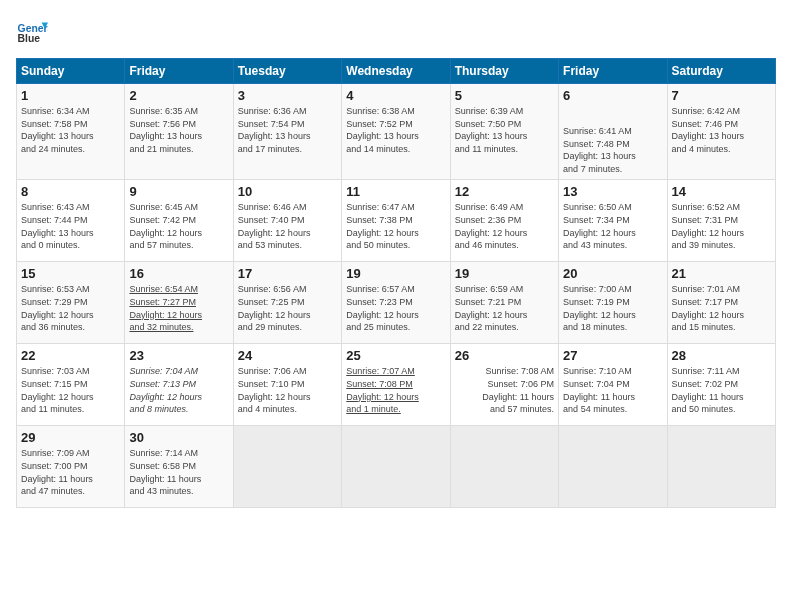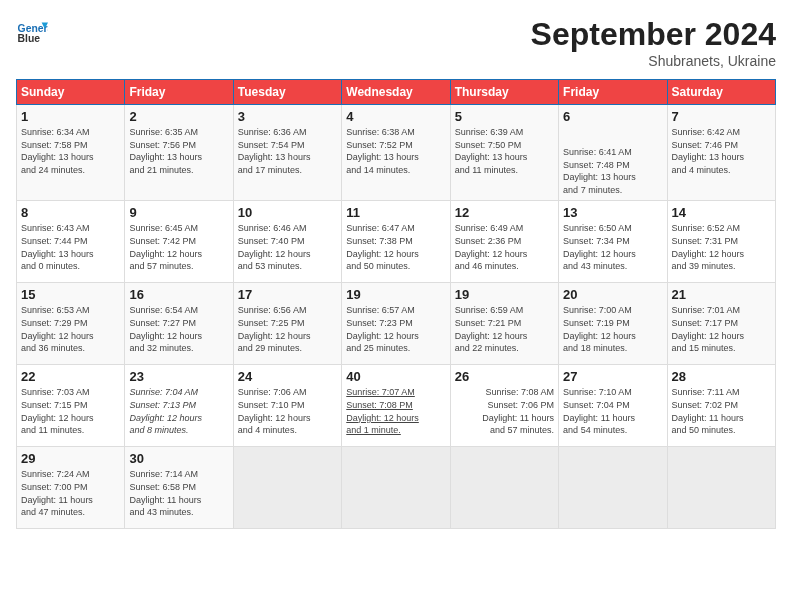--- a/index.html
+++ b/index.html
@@ -40,21 +40,21 @@
     .subtitle {
       font-size: 14px;
       color: #555;
     }
     table {
       width: 100%;
       border-collapse: collapse;
       table-layout: fixed;
     }
     thead tr th {
-      background-color: #ef4444;
+      background-color: #0369a1;
       color: #fff;
       font-size: 12px;
       font-weight: bold;
       padding: 5px 4px;
       text-align: left;
       border: 1px solid #1a6fb5;
     }
     tbody tr td {
       vertical-align: top;
       font-size: 9.5px;
@@ -88,24 +88,20 @@
 
 <div class="container">
   <div class="header">
     <div class="logo">
       <svg class="logo-icon" viewBox="0 0 40 40">
         <text x="2" y="20" font-size="13" font-weight="bold" fill="#1a6fb5">General</text>
         <text x="2" y="33" font-size="13" font-weight="bold" fill="#333">Blue</text>
         <polygon points="32,8 40,8 36,16" fill="#1a9ad6"></polygon>
       </svg>
     </div>
-    <div class="title-block">
-      <div class="month-title">September 2024</div>
-      <div class="subtitle">Shubranets, Ukraine</div>
-    </div>
   </div>
 
   <table>
     <thead>
       <tr>
       <th>Sunday</th>
           <th>Friday</th>
           <th>Tuesday</th>
           <th>Wednesday</th>
           <th>Thursday</th>
@@ -219,21 +215,21 @@
         <tr>
           <td>
             <span class="day-num">15</span>
             <div class="day-info" style="white-space: pre-line;">Sunrise: 6:53 AM
 Sunset: 7:29 PM
 Daylight: 12 hours
 and 36 minutes.</div>
           </td>
           <td>
             <span class="day-num">16</span>
-            <div class="day-info" style="white-space: pre-line;">Sunrise: 6:54 AM
+            <div class="day-info" style="white-space: pre-line; text-decoration: underline;">Sunrise: 6:54 AM
 Sunset: 7:27 PM
 Daylight: 12 hours
 and 32 minutes.</div>
           </td>
           <td>
             <span class="day-num">17</span>
             <div class="day-info" style="white-space: pre-line;">Sunrise: 6:56 AM
 Sunset: 7:25 PM
 Daylight: 12 hours
 and 29 minutes.</div>
@@ -283,21 +279,21 @@
 and 8 minutes.</div>
           </td>
           <td>
             <span class="day-num">24</span>
             <div class="day-info" style="white-space: pre-line;">Sunrise: 7:06 AM
 Sunset: 7:10 PM
 Daylight: 12 hours
 and 4 minutes.</div>
           </td>
           <td>
-            <span class="day-num">40</span>
+            <span class="day-num">25</span>
             <div class="day-info" style="white-space: pre-line; text-decoration: underline;">Sunrise: 7:07 AM
 Sunset: 7:08 PM
 Daylight: 12 hours
 and 1 minute.</div>
           </td>
           <td>
             <span class="day-num">26</span>
             <div class="day-info" style="white-space: pre-line; text-align: right;">Sunrise: 7:08 AM
 Sunset: 7:06 PM
 Daylight: 11 hours
@@ -314,21 +310,21 @@
             <span class="day-num">28</span>
             <div class="day-info" style="white-space: pre-line;">Sunrise: 7:11 AM
 Sunset: 7:02 PM
 Daylight: 11 hours
 and 50 minutes.</div>
           </td>
         </tr>
         <tr>
           <td>
             <span class="day-num">29</span>
-            <div class="day-info" style="white-space: pre-line;">Sunrise: 7:24 AM
+            <div class="day-info" style="white-space: pre-line;">Sunrise: 7:09 AM
 Sunset: 7:00 PM
 Daylight: 11 hours
 and 47 minutes.</div>
           </td>
           <td>
             <span class="day-num">30</span>
             <div class="day-info" style="white-space: pre-line;">Sunrise: 7:14 AM
 Sunset: 6:58 PM
 Daylight: 11 hours
 and 43 minutes.</div>

